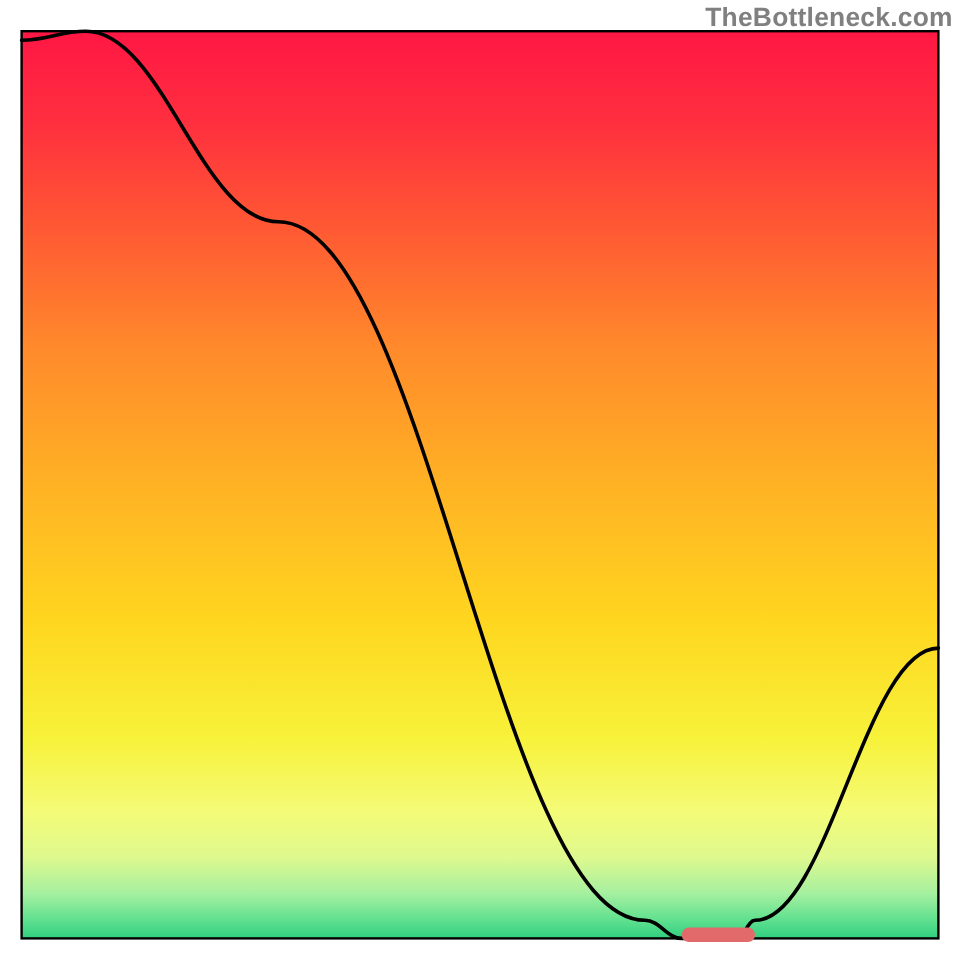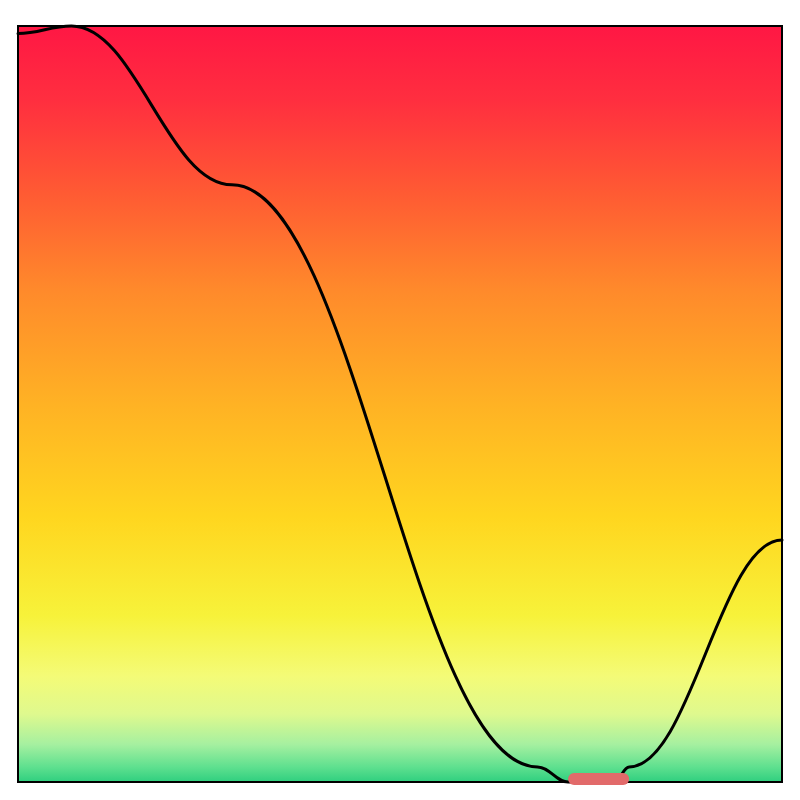--- a/index.html
+++ b/index.html
@@ -25,20 +25,21 @@
     letter-spacing: 0.2px;
   }
   svg {
     display: block;
   }
 </style>
 </head>
 <body>
 
 <div class="chart-wrap">
+  <div class="watermark">TheBottleneck.com</div>
 
   <svg id="chart-svg" width="800" height="800" viewBox="0 0 800 800">
     <defs>
       <linearGradient id="bg-grad" x1="0" y1="0" x2="0" y2="1">
           <stop offset="0%" stop-color="#ff1744"></stop>
           <stop offset="10%" stop-color="#ff2f3f"></stop>
           <stop offset="22%" stop-color="#ff5a33"></stop>
           <stop offset="35%" stop-color="#ff8a2b"></stop>
           <stop offset="50%" stop-color="#ffb224"></stop>
           <stop offset="65%" stop-color="#ffd61f"></stop>

